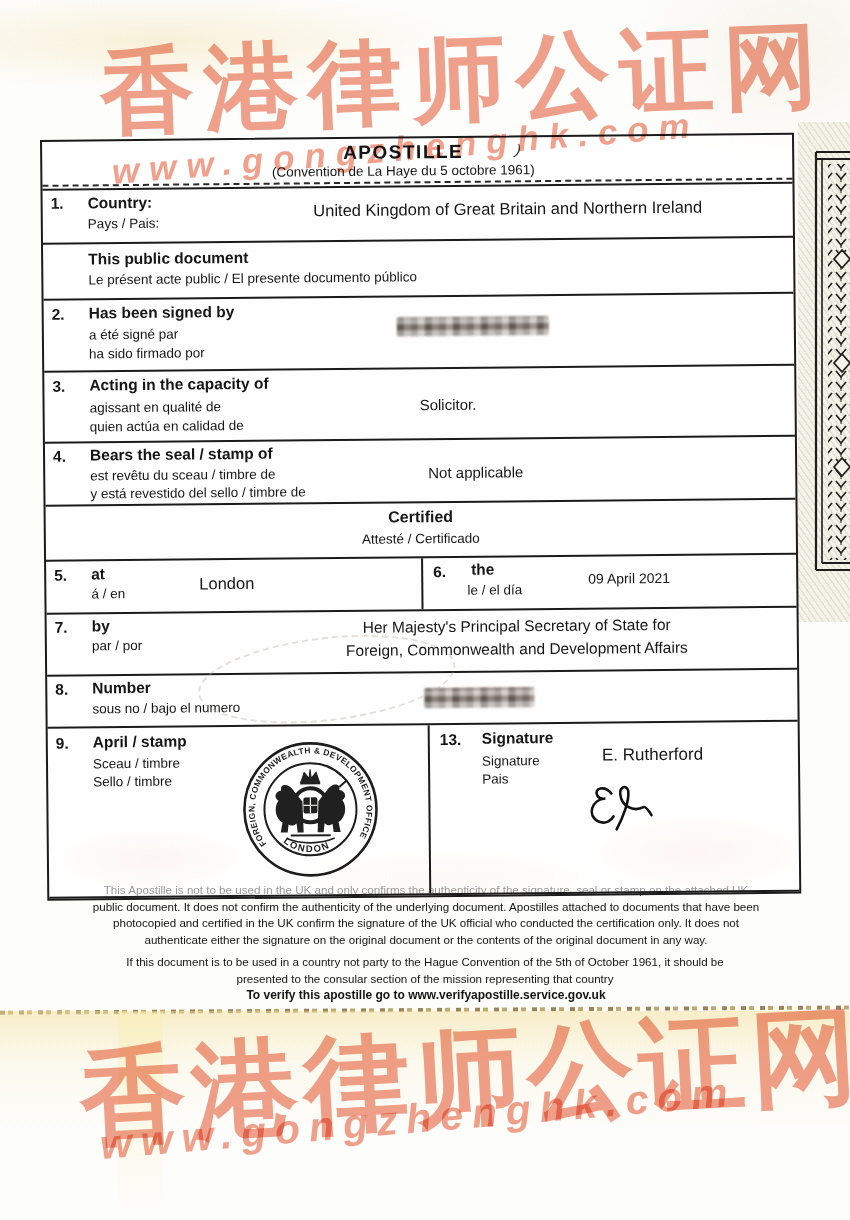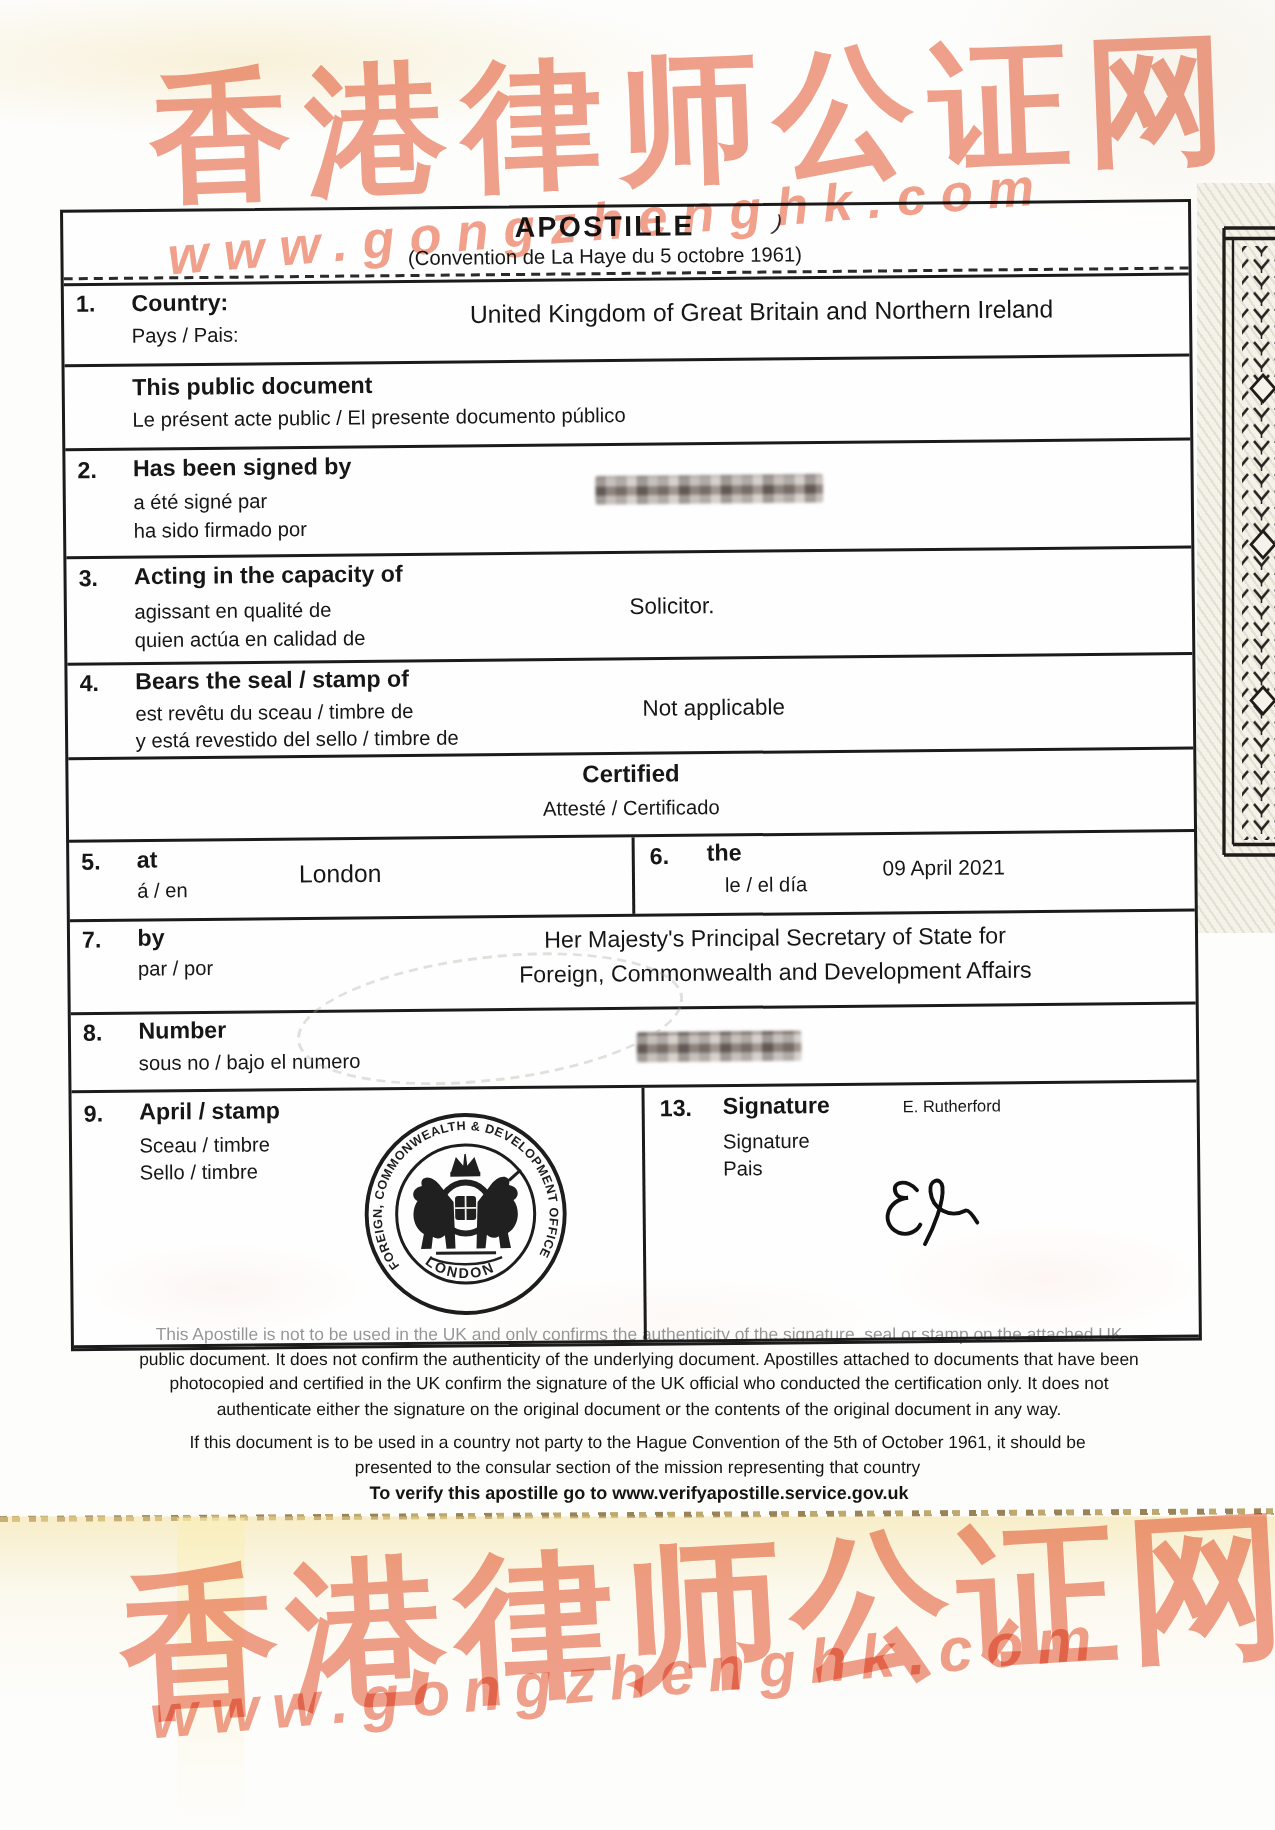--- a/index.html
+++ b/index.html
@@ -163,21 +163,21 @@
   <div class="row r56">
     <div class="cell" style="width:375px">
       <span class="num" style="top:5px">5.</span>
       <span class="lbl" style="top:4px">at</span>
       <span class="sub" style="top:25px">á / en</span>
       <span class="val" style="left:153px;top:14px;font-size:16.5px">London</span>
     </div>
     <div class="cell cell-r">
       <span class="num" style="left:10px;top:5px">6.</span>
       <span class="lbl" style="left:48px;top:3px">the</span>
-      <span class="sub" style="left:60px;top:25px">le / el día</span>
+      <span class="sub" style="left:44px;top:25px">le / el día</span>
       <span class="val" style="left:165px;top:14px;font-size:14px">09 April 2021</span>
     </div>
   </div>
 
   <div class="row" style="height:60px">
     <span class="num" style="top:4px">7.</span>
     <span class="lbl" style="top:3px">by</span>
     <span class="sub" style="top:24px">par / por</span>
     <span class="val" style="left:230px;top:7px;width:480px;text-align:center;font-size:15.5px">Her Majesty's Principal Secretary of State for</span>
     <span class="val" style="left:230px;top:30px;width:480px;text-align:center;font-size:15.5px">Foreign, Commonwealth and Development Affairs</span>
@@ -221,21 +221,21 @@
           <path d="M86,52 C93,42 101,45 99,51 C105,52 107,58 102,61 C107,68 105,79 98,83 L100,93 L93,93 L92,85 C89,87 86,86 84,84 L83,93 L77,93 L78,62 Z" stroke="none"></path>
           <path d="M99,48 l8,-7" stroke-width="2" fill="none"></path>
           <path d="M50,96 L90,96" stroke-width="2" fill="none"></path>
           <path d="M46,99 C60,105 80,105 94,99" stroke-width="1.6" fill="none"></path>
         </g>
       </svg>
     </div>
     <div class="cell cell-r">
       <span class="num" style="left:10px;top:6px">13.</span>
       <span class="lbl" style="left:52px;top:5px">Signature</span>
-      <span class="val" style="left:172px;top:9px;font-size:11px">E. Rutherford</span>
+      <span class="val" style="left:172px;top:22px;font-size:17px">E. Rutherford</span>
       <span class="sub" style="left:52px;top:29px">Signature</span>
       <span class="sub" style="left:52px;top:47px">Pais</span>
 
       <svg class="abs" style="left:148px;top:58px" width="80" height="60" viewBox="0 0 80 60">
         <g fill="none" stroke="#111" stroke-width="2.6" stroke-linecap="round">
           <path d="M33,12 C27,4 15,6 19,14 C21,18 27,17 27,17 C13,18 8,34 20,40 C27,43 33,39 35,35"></path>
           <path d="M38,48 C44,37 51,20 50,10 C49,3 41,5 42,13 C43,25 55,31 65,26 C67,25 70,29 73,34"></path>
         </g>
       </svg>
     </div>

